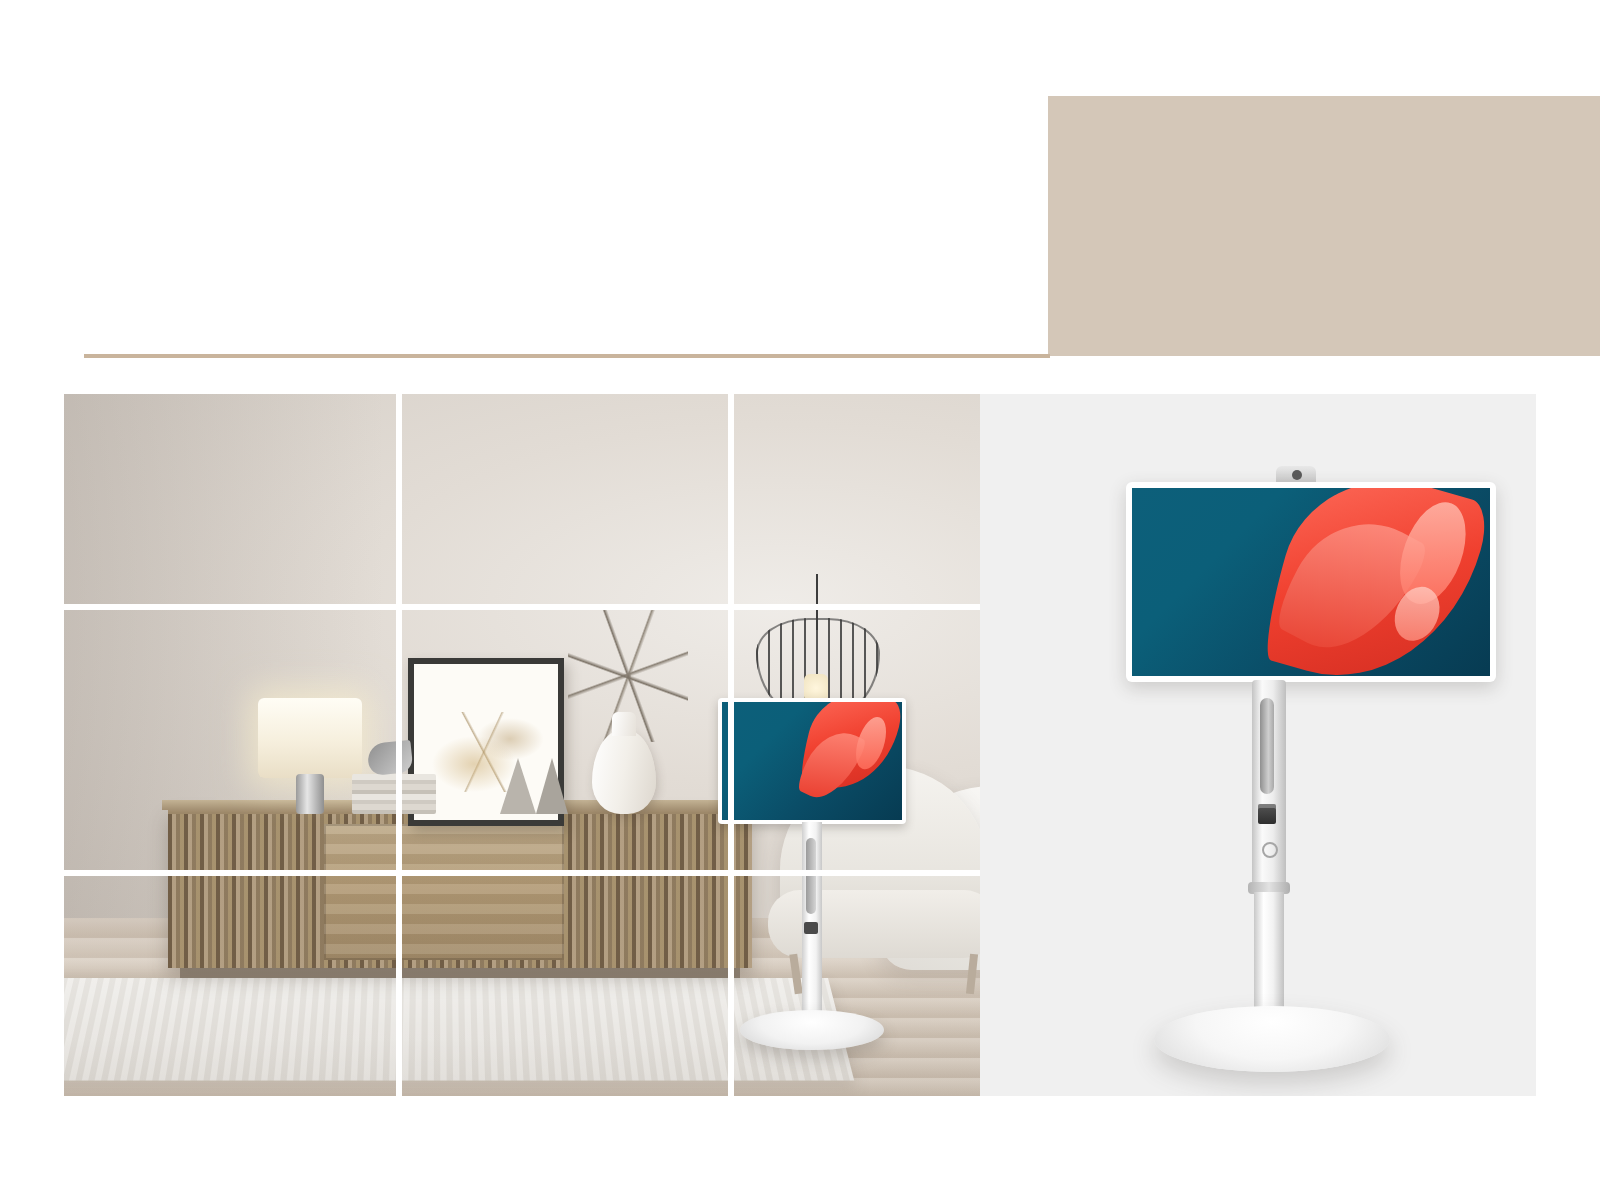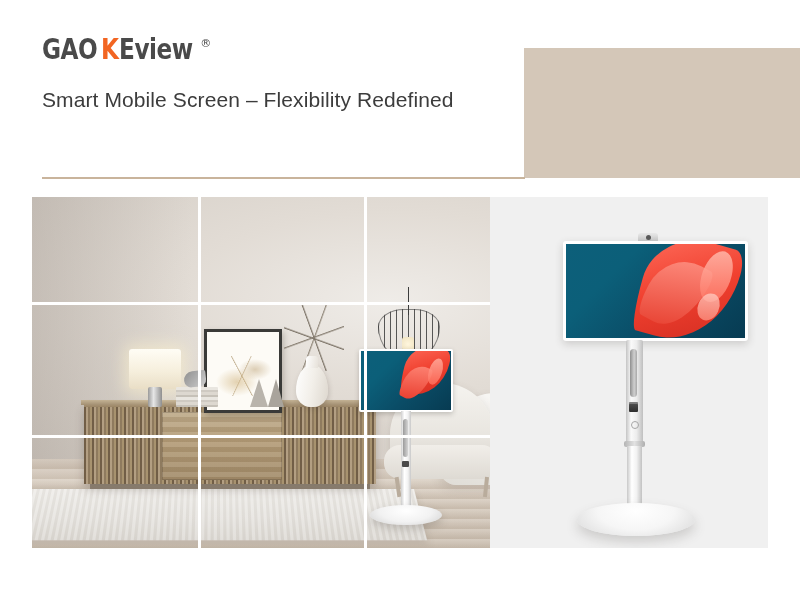--- a/index.html
+++ b/index.html
@@ -428,28 +428,21 @@
   
   .nosel{ user-select:none; }
 </style>
 </head>
 <body>
 
 <div id="slide">
 
   <div id="accent-block"></div>
 
-  <div id="logo" class="nosel">
-    <span class="logo-part logo-gao">GAO</span>
-    <span class="logo-part logo-k">K</span>
-    <span class="logo-part logo-rest">Eview</span>
-    <span class="logo-tm">®</span>
-  </div>
-
-  <div id="headline" class="nosel">Smart Mobile Screen – Flexibility Redefined</div>
+
 
   <div id="header-rule"></div>
 
   <div id="visual-band">
 
     <div id="scene-room">
       <div class="wall"></div>
       <div class="wall-shade"></div>
       <div class="floor"></div>
       <div class="rug"></div>

